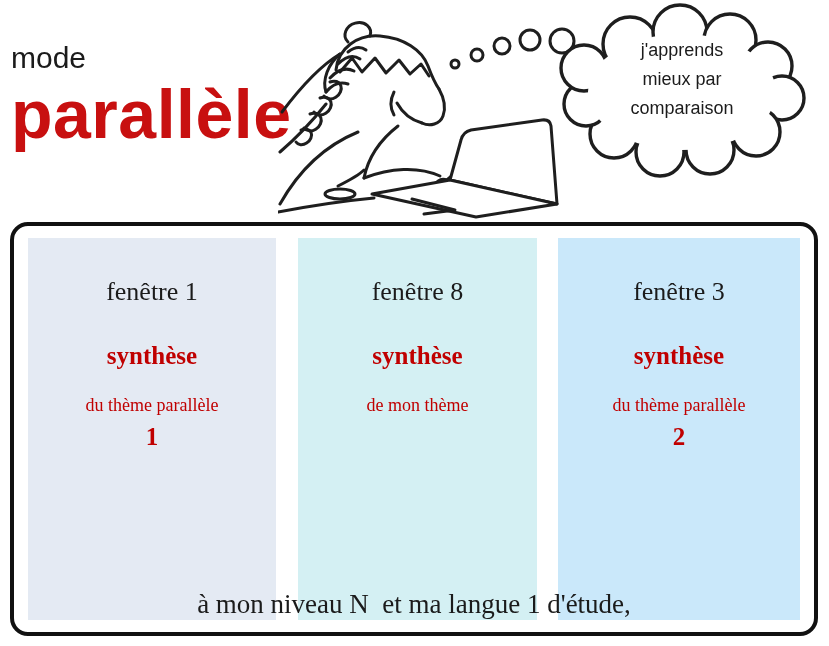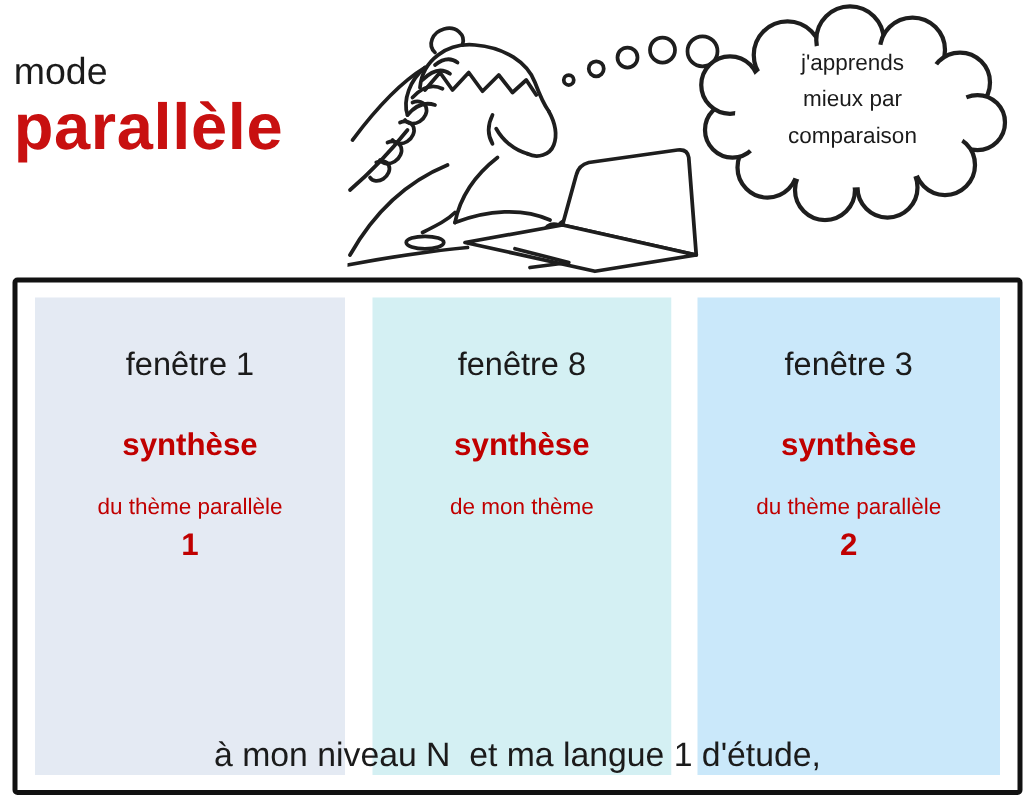--- a/index.html
+++ b/index.html
@@ -17,38 +17,39 @@
     position:relative;
     background:#ffffff;
     font-family:"Liberation Sans", sans-serif;
     color:var(--ink);
     overflow:hidden;
   }
   
   .title-block{position:absolute;left:11px;top:42px;}
   .mode-label{font-size:30px;line-height:32px;color:var(--ink);}
   .page-title{
-    font-size:52px;line-height:56px;font-weight:700;
+    margin-top:12px;
+    font-size:68px;line-height:56px;font-weight:700;
     color:var(--title-red);letter-spacing:0.5px;text-align:right;
   }
   
   .person{position:absolute;left:278px;top:8px;width:300px;height:212px;}
   .sketch{stroke:#1e1e1e;stroke-width:3;fill:none;stroke-linecap:round;stroke-linejoin:round;}
   .sketch-fill{stroke:#1e1e1e;stroke-width:3;fill:#ffffff;stroke-linejoin:round;}
   
   .cloud{position:absolute;left:558px;top:2px;width:248px;height:176px;}
   .cloud svg{position:absolute;inset:0;}
   .cloud-text{
     position:absolute;left:24px;top:34px;width:200px;
     text-align:center;font-size:18px;line-height:29px;color:var(--ink);
   }
   
   .board{
     position:absolute;left:10px;top:222px;width:808px;height:414px;
-    border:4px solid #111111;border-radius:4px;background:#ffffff;
+    border:4px solid #111111;border-radius:18px;background:#ffffff;font-family:Liberation Serif, serif;
   }
   .panel{
     position:absolute;top:12px;height:382px;
     text-align:center;
   }
   .panel-1{left:14px;width:248px;background:var(--panel1-bg);}
   .panel-2{left:284px;width:239px;background:var(--panel2-bg);}
   .panel-3{left:544px;width:242px;background:var(--panel3-bg);}
   .window-label{margin-top:38px;font-size:26px;line-height:31px;color:var(--ink);}
   .panel-heading{margin-top:33px;font-size:25px;line-height:32px;font-weight:700;color:var(--accent-red);}

